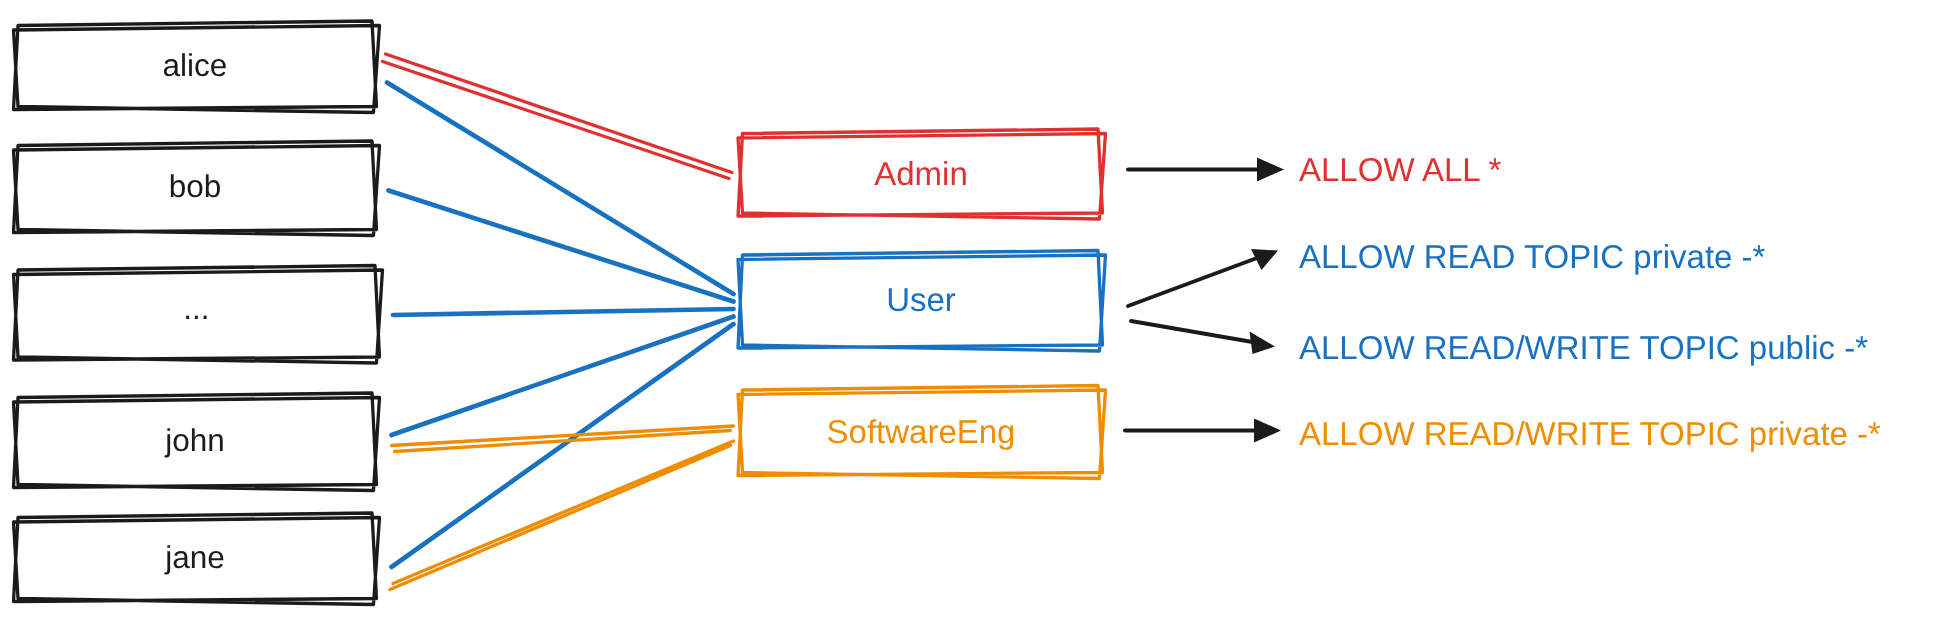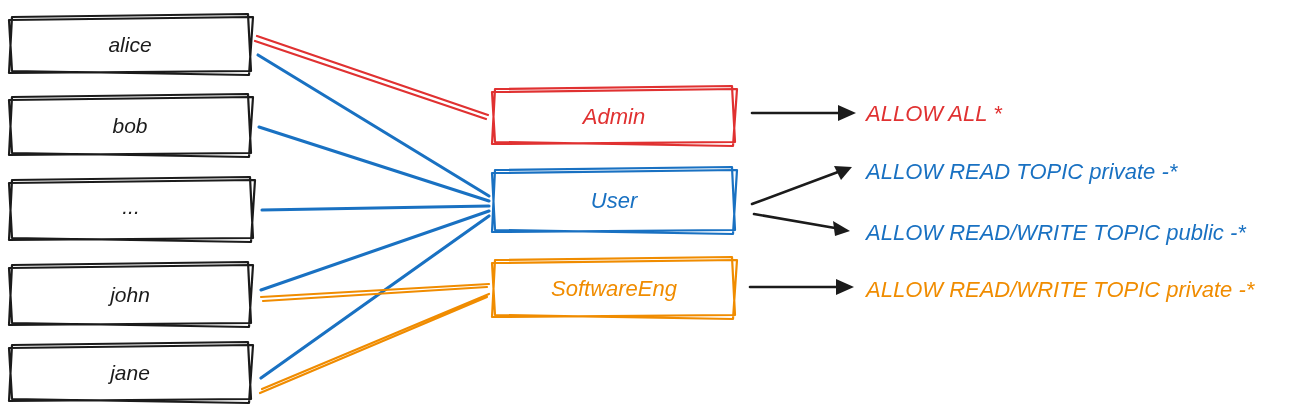--- a/index.html
+++ b/index.html
@@ -2,21 +2,20 @@
 <html><head>
 <meta charset="utf-8">
 <style>
   html, body { margin: 0; padding: 0; background: #ffffff; }
   .canvas {
     position: relative;
     width: 1305px;
     height: 415px;
     background: #ffffff;
     overflow: hidden;
-    font-style: italic;
   }
   svg { display: block; }
   path.sketch { fill: none; stroke-linecap: round; stroke-linejoin: round; }
   path.box   { stroke-width: 2.2; }
   path.edge  { stroke-width: 3.1; }
   path.edge-double { stroke-width: 2.2; }
   path.shaft { stroke-width: 2.6; }
   text {
     font-family: "Liberation Sans", "DejaVu Sans", sans-serif;
     dominant-baseline: central;

